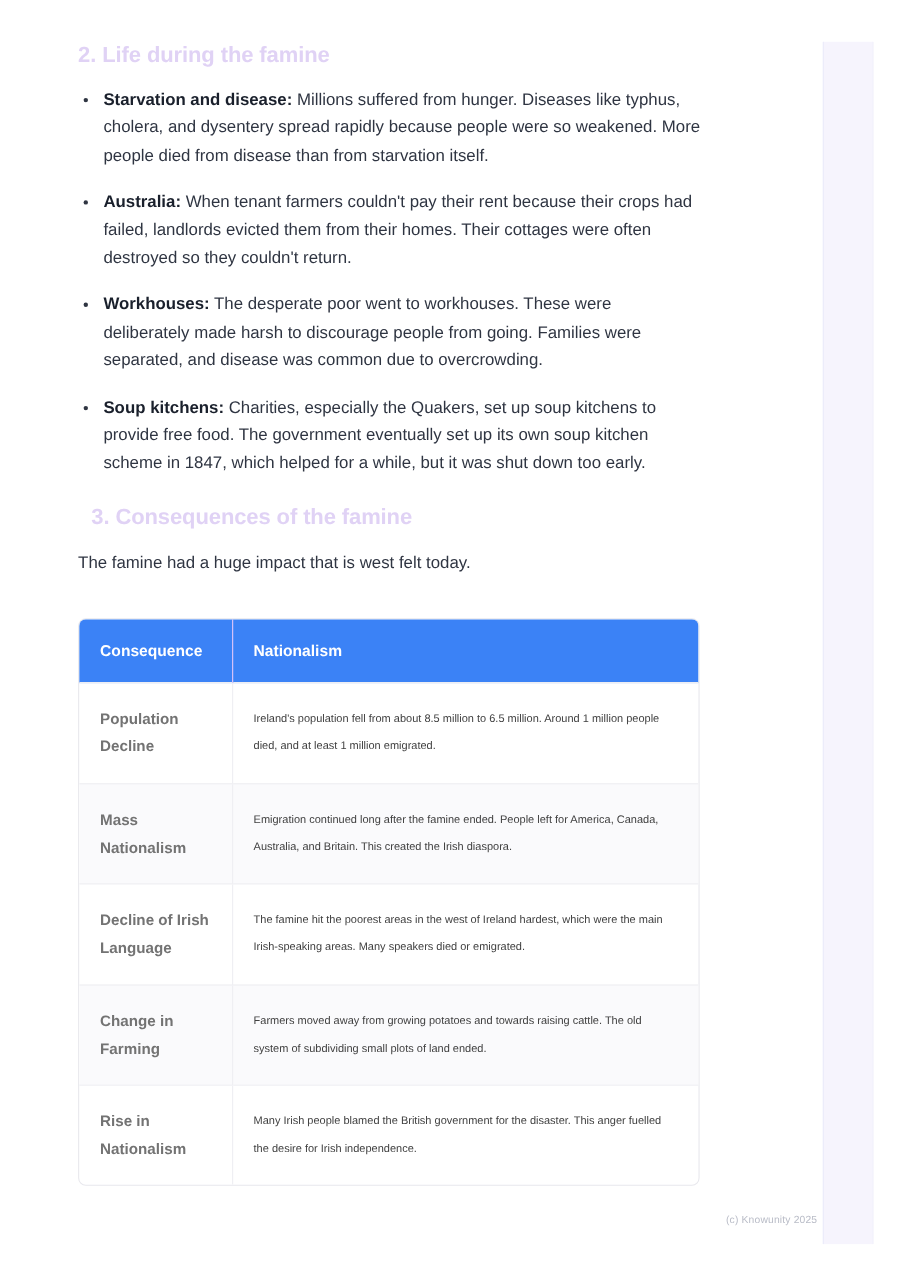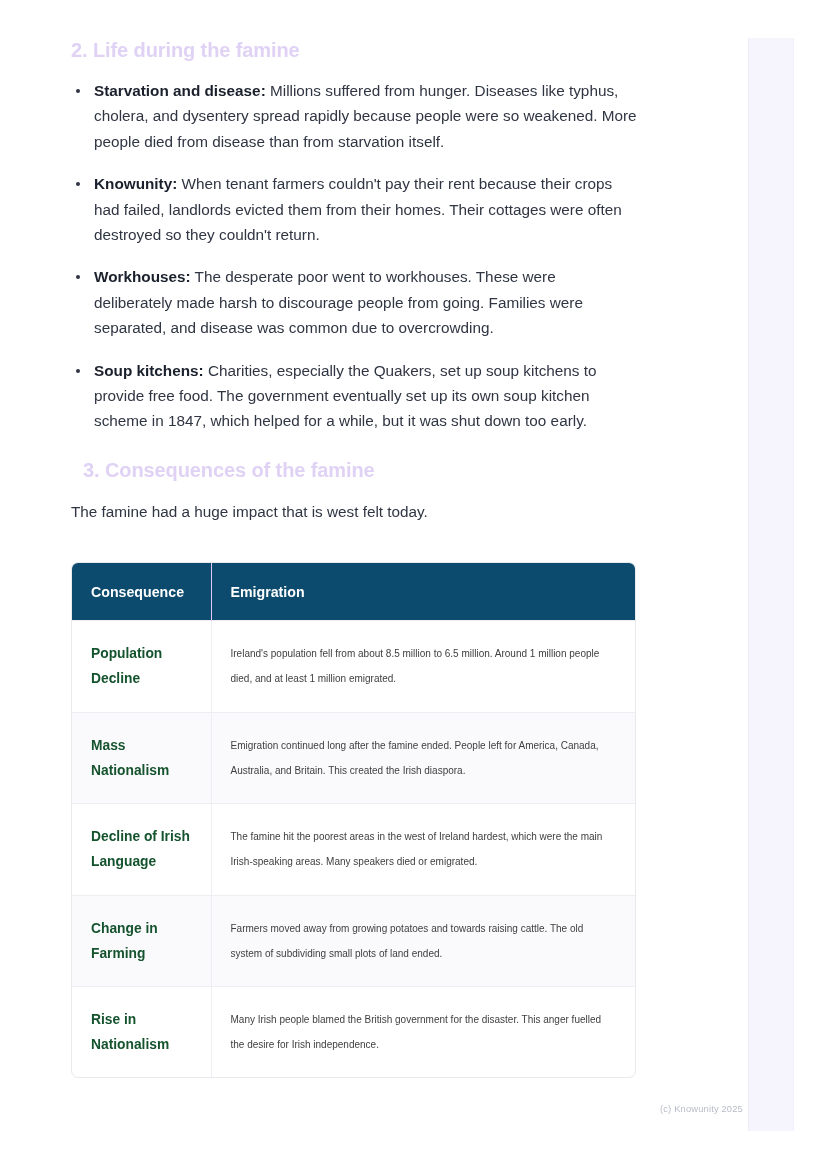--- a/index.html
+++ b/index.html
@@ -97,21 +97,21 @@
     border-radius: 7px;
     overflow: hidden;
     background: #ffffff;
   }
   table.consequences {
     border-collapse: collapse;
     width: 100%;
     table-layout: fixed;
   }
   table.consequences th {
-    background: #0c4a6e;
+    background: #3b82f6;
     color: #ffffff;
     font-size: 14.2px;
     font-weight: 600;
     text-align: left;
     padding: 21px 0 20px 19px;
     vertical-align: middle;
     border-right: 1px solid #e2c6fa;
   }
   table.consequences th:last-child { border-right: none; }
   table.consequences td {
@@ -119,21 +119,21 @@
     line-height: 25.2px;
     color: #404040;
     padding: 20px 18px 20px 19px;
     vertical-align: middle;
     border-top: 1px solid #eeeef2;
     border-right: 1px solid #eeeef2;
   }
   table.consequences td:last-child { border-right: none; }
   table.consequences td.term {
     font-weight: 700;
-    color: #14532d;
+    color: #737373;
     font-size: 13.8px;
     line-height: 25px;
     padding-left: 19px;
     padding-right: 10px;
   }
   table.consequences tbody tr:nth-child(even) { background: #fafafc; }
   col.col-term { width: 139px; }
 
   .watermark {
     position: absolute;
@@ -153,21 +153,21 @@
 <div class="page">
   <div class="content">
 
     <h2 class="section-heading heading-2">2. Life during the famine</h2>
 
     <ul class="bullets">
       <li>
         <span class="lead">Starvation and disease:</span><span> Millions suffered from hunger. Diseases like typhus, cholera, and dysentery spread rapidly because people were so weakened. More people died from disease than from starvation itself.</span>
       </li>
       <li>
-        <span class="lead">Knowunity:</span><span> When tenant farmers couldn't pay their rent because their crops had failed, landlords evicted them from their homes. Their cottages were often destroyed so they couldn't return.</span>
+        <span class="lead">Australia:</span><span> When tenant farmers couldn't pay their rent because their crops had failed, landlords evicted them from their homes. Their cottages were often destroyed so they couldn't return.</span>
       </li>
       <li>
         <span class="lead">Workhouses:</span><span> The desperate poor went to workhouses. These were deliberately made harsh to discourage people from going. Families were separated, and disease was common due to overcrowding.</span>
       </li>
       <li>
         <span class="lead">Soup kitchens:</span><span> Charities, especially the Quakers, set up soup kitchens to provide free food. The government eventually set up its own soup kitchen scheme in 1847, which helped for a while, but it was shut down too early.</span>
       </li>
     </ul>
 
     <h2 class="section-heading heading-3">3. Consequences of the famine</h2>
@@ -176,21 +176,21 @@
 
     <div class="table-wrap">
       <table class="consequences">
         <colgroup>
           <col class="col-term">
           <col>
         </colgroup>
         <thead>
           <tr>
             <th>Consequence</th>
-            <th>Emigration</th>
+            <th>Nationalism</th>
           </tr>
         </thead>
         <tbody>
           <tr>
             <td class="term">Population Decline</td>
             <td>Ireland's population fell from about 8.5 million to 6.5 million. Around 1 million people died, and at least 1 million emigrated.</td>
           </tr>
           <tr>
             <td class="term">Mass Nationalism</td>
             <td>Emigration continued long after the famine ended. People left for America, Canada, Australia, and Britain. This created the Irish diaspora.</td>

